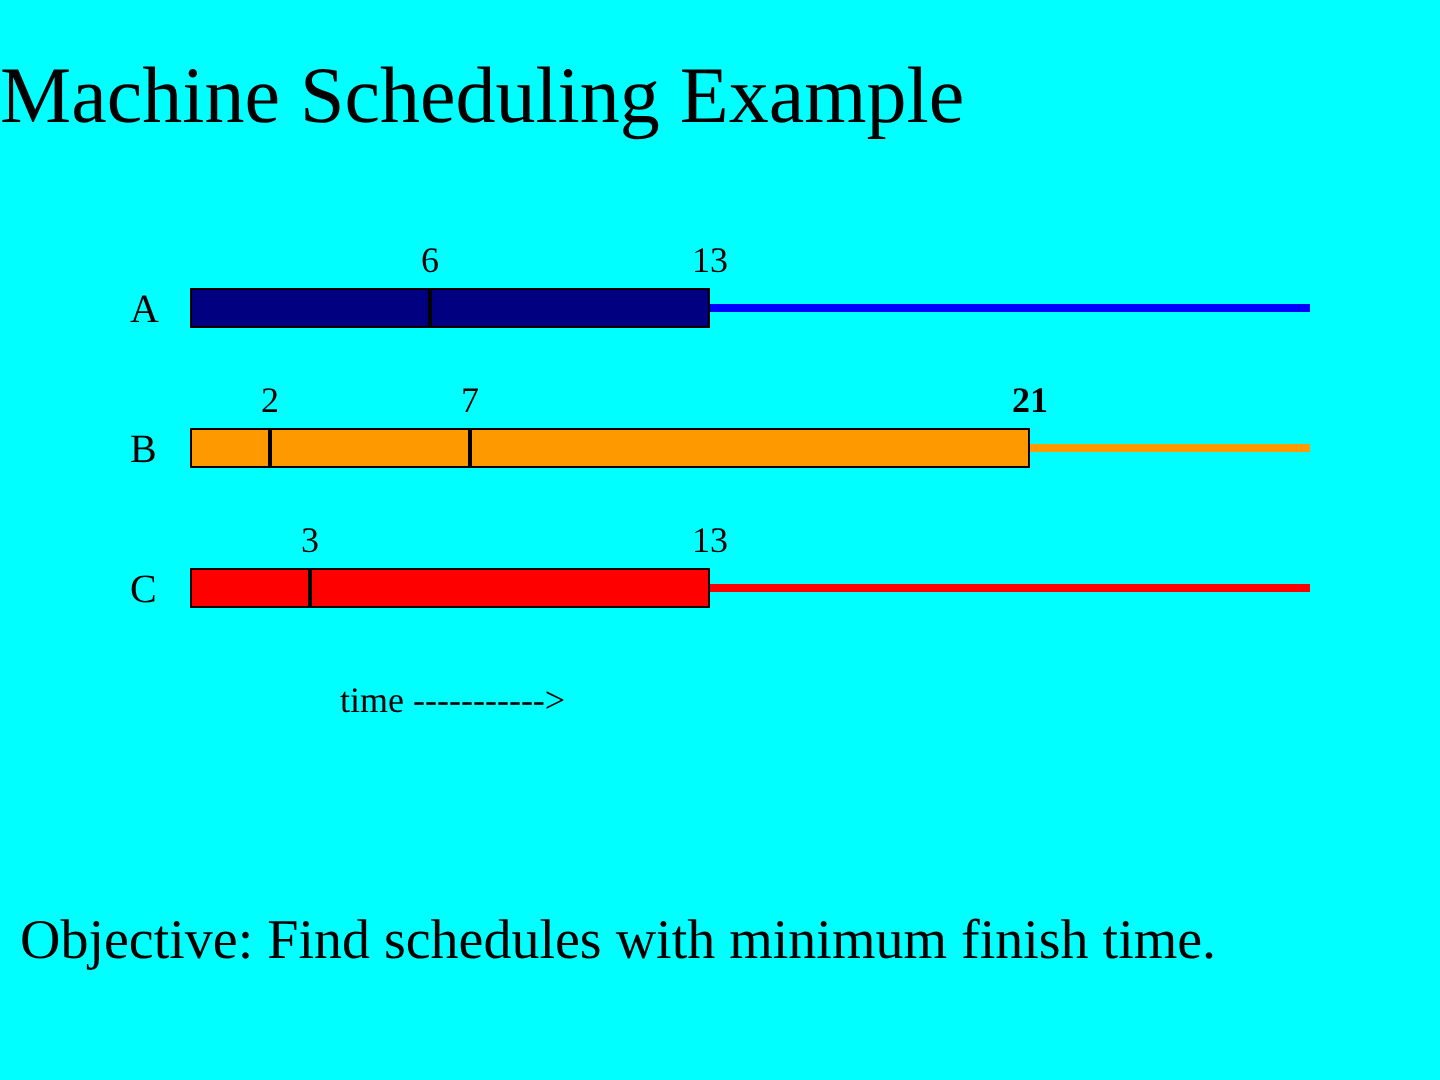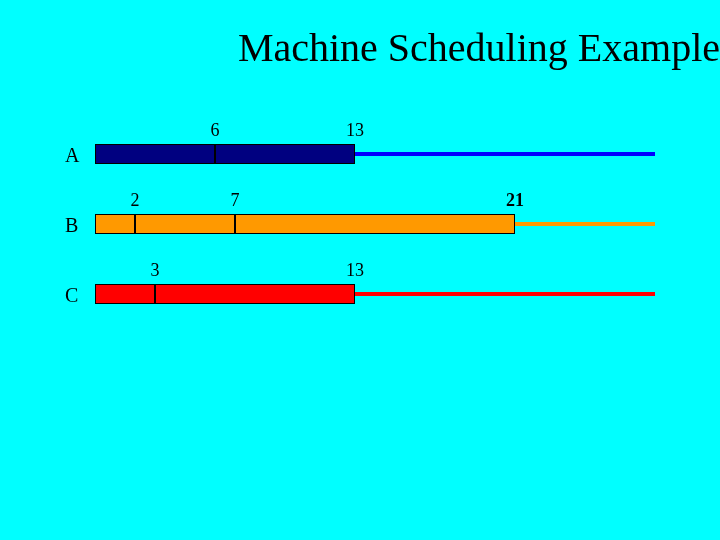--- a/index.html
+++ b/index.html
@@ -14,21 +14,21 @@
   .slide {
     position: relative;
     width: 720px;
     height: 540px;
   }
   .title {
     position: absolute;
     top: 24px;
     left: 0;
     width: 720px;
-    text-align: right;
+    text-align: left;
     font-size: 40px;
   }
   .chart {
     position: absolute;
     left: 95px;
     top: 120px;
     width: 560px;
     height: 210px;
   }
   .row {
@@ -108,15 +108,17 @@
       <div class="rowlabel">C</div>
       <div class="barline" style="background:#ff0000;"></div>
       <div class="seg" style="left:0px; width:60px; background:#ff0000;"></div>
       <div class="seg" style="left:60px; width:200px; background:#ff0000;"></div>
       <div class="seglabel" style="left:60px;">3</div>
       <div class="seglabel" style="left:260px;">13</div>
     </div>
 
   </div>
 
+  <div class="axis-caption">time -----------&gt;</div>
 
+  <div class="body-text" style="top:455px;">Objective: Find schedules with minimum finish time.</div>
 
 </div>
 
 </body></html>

